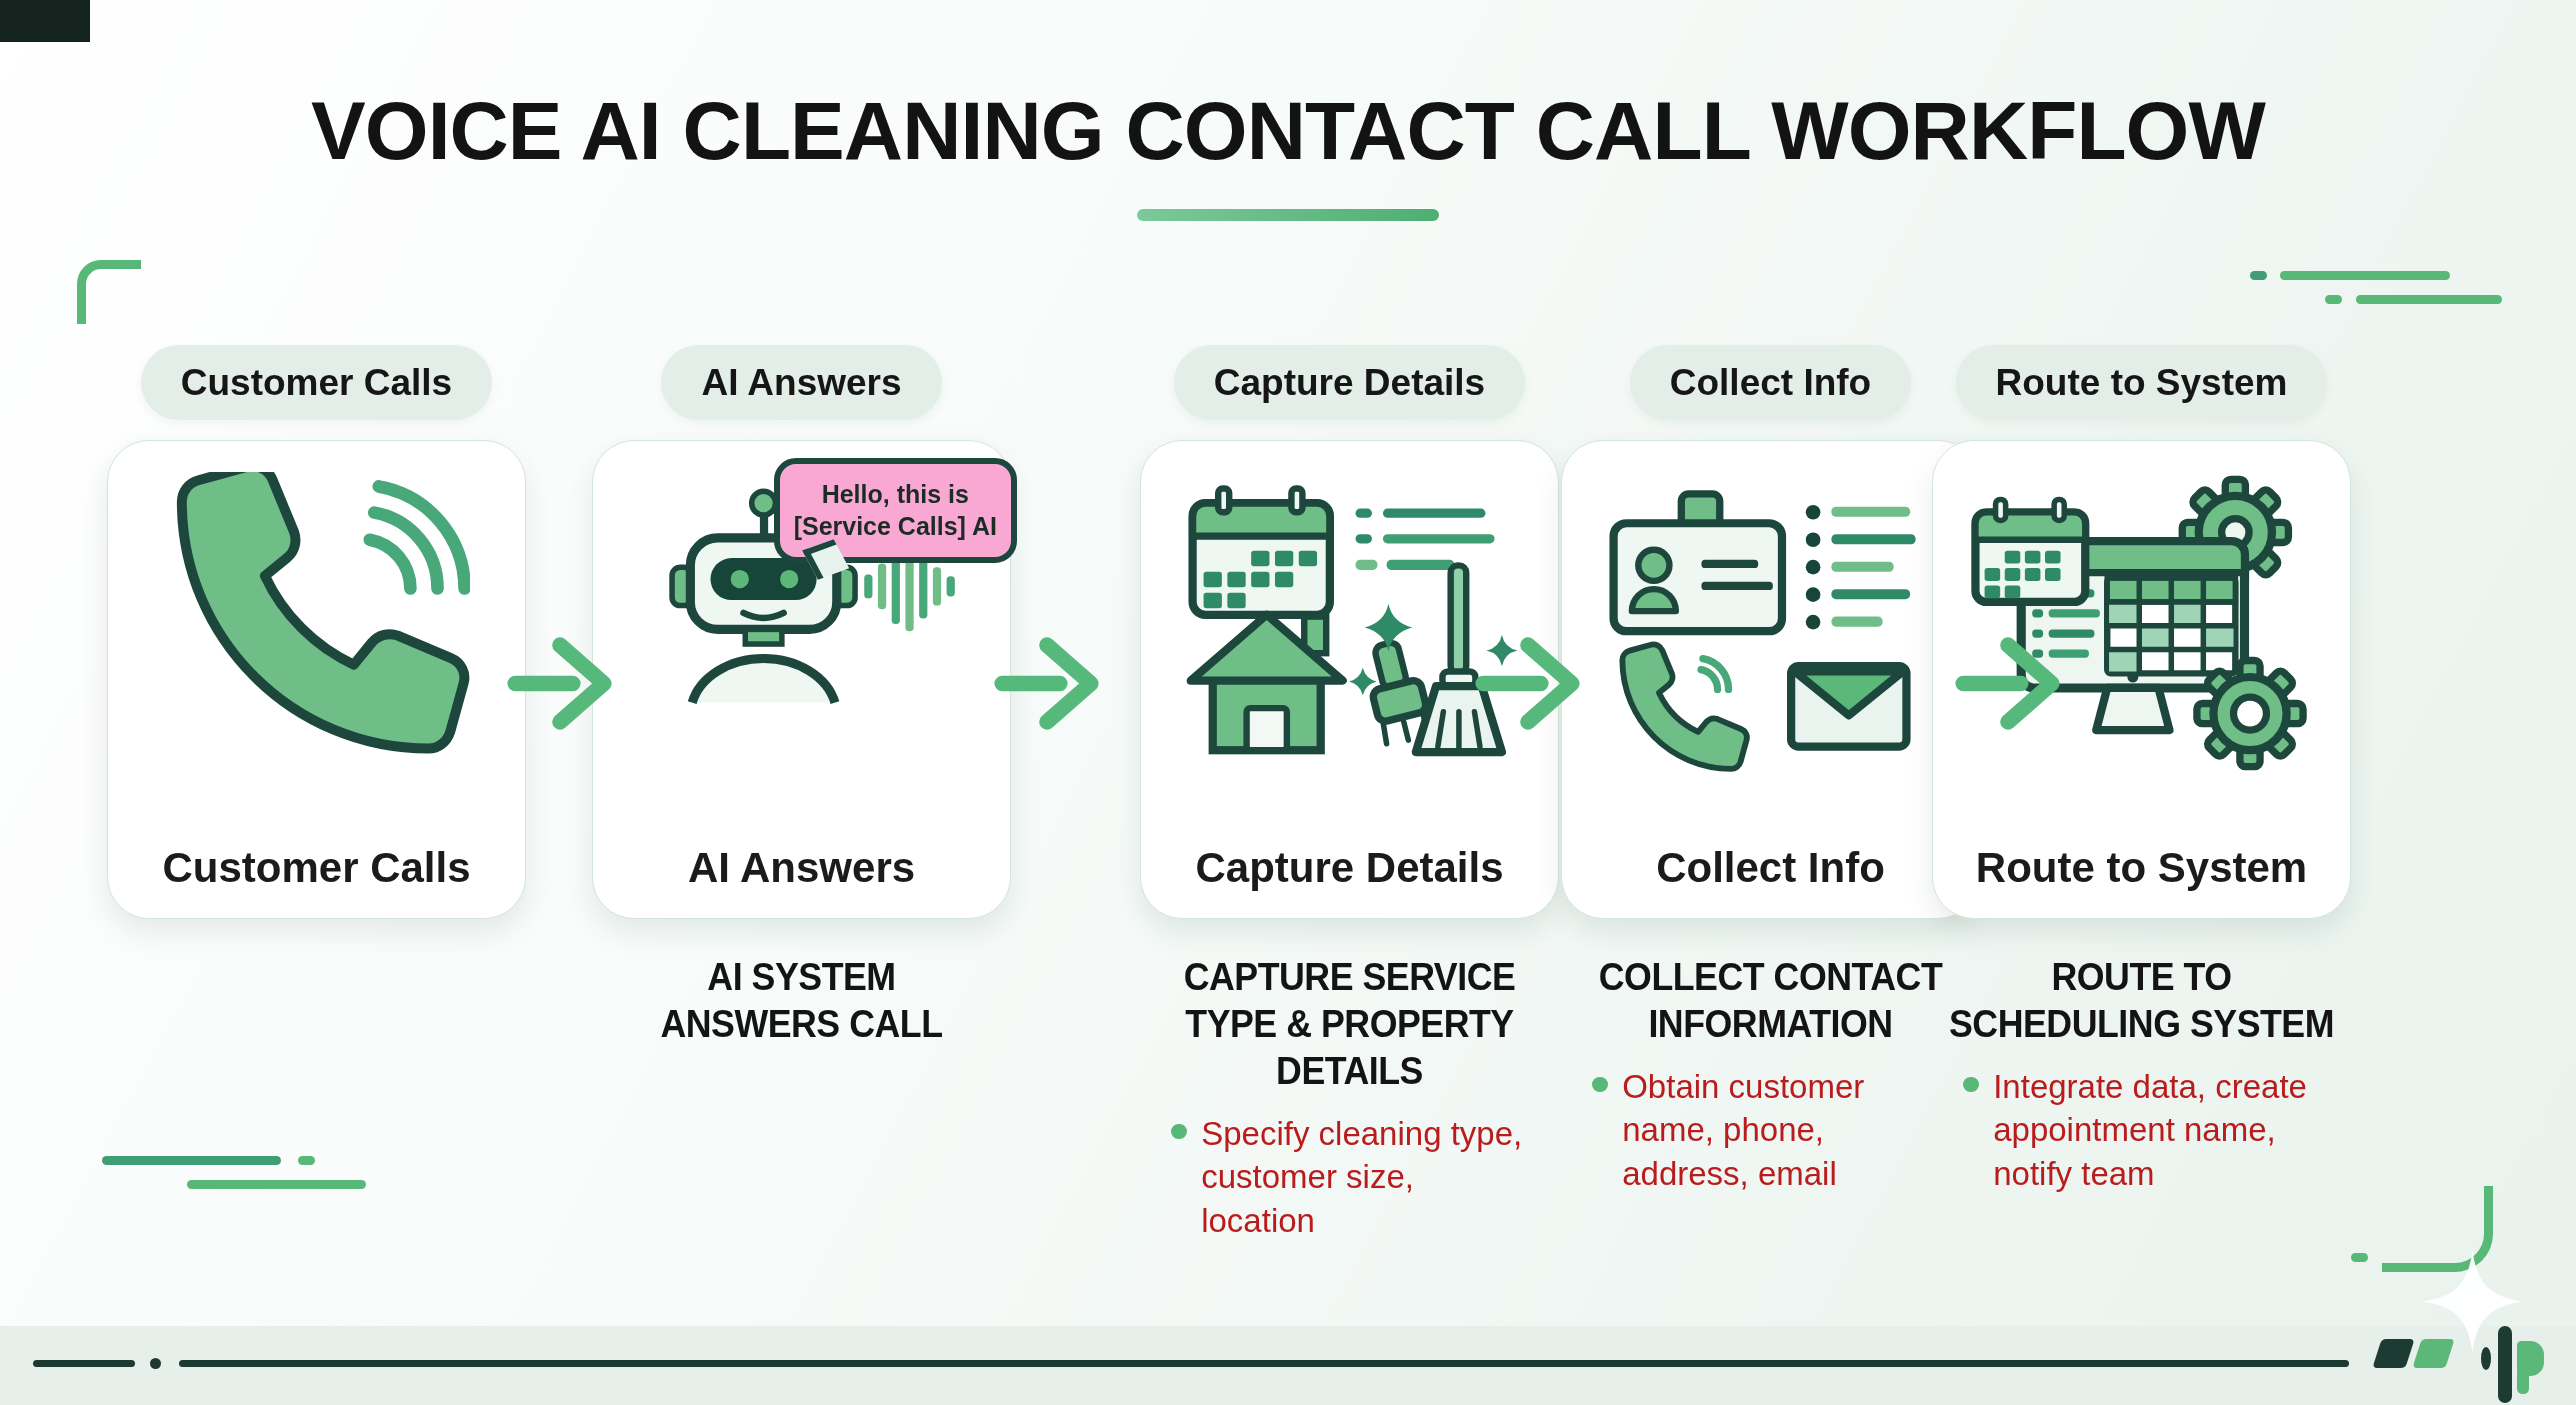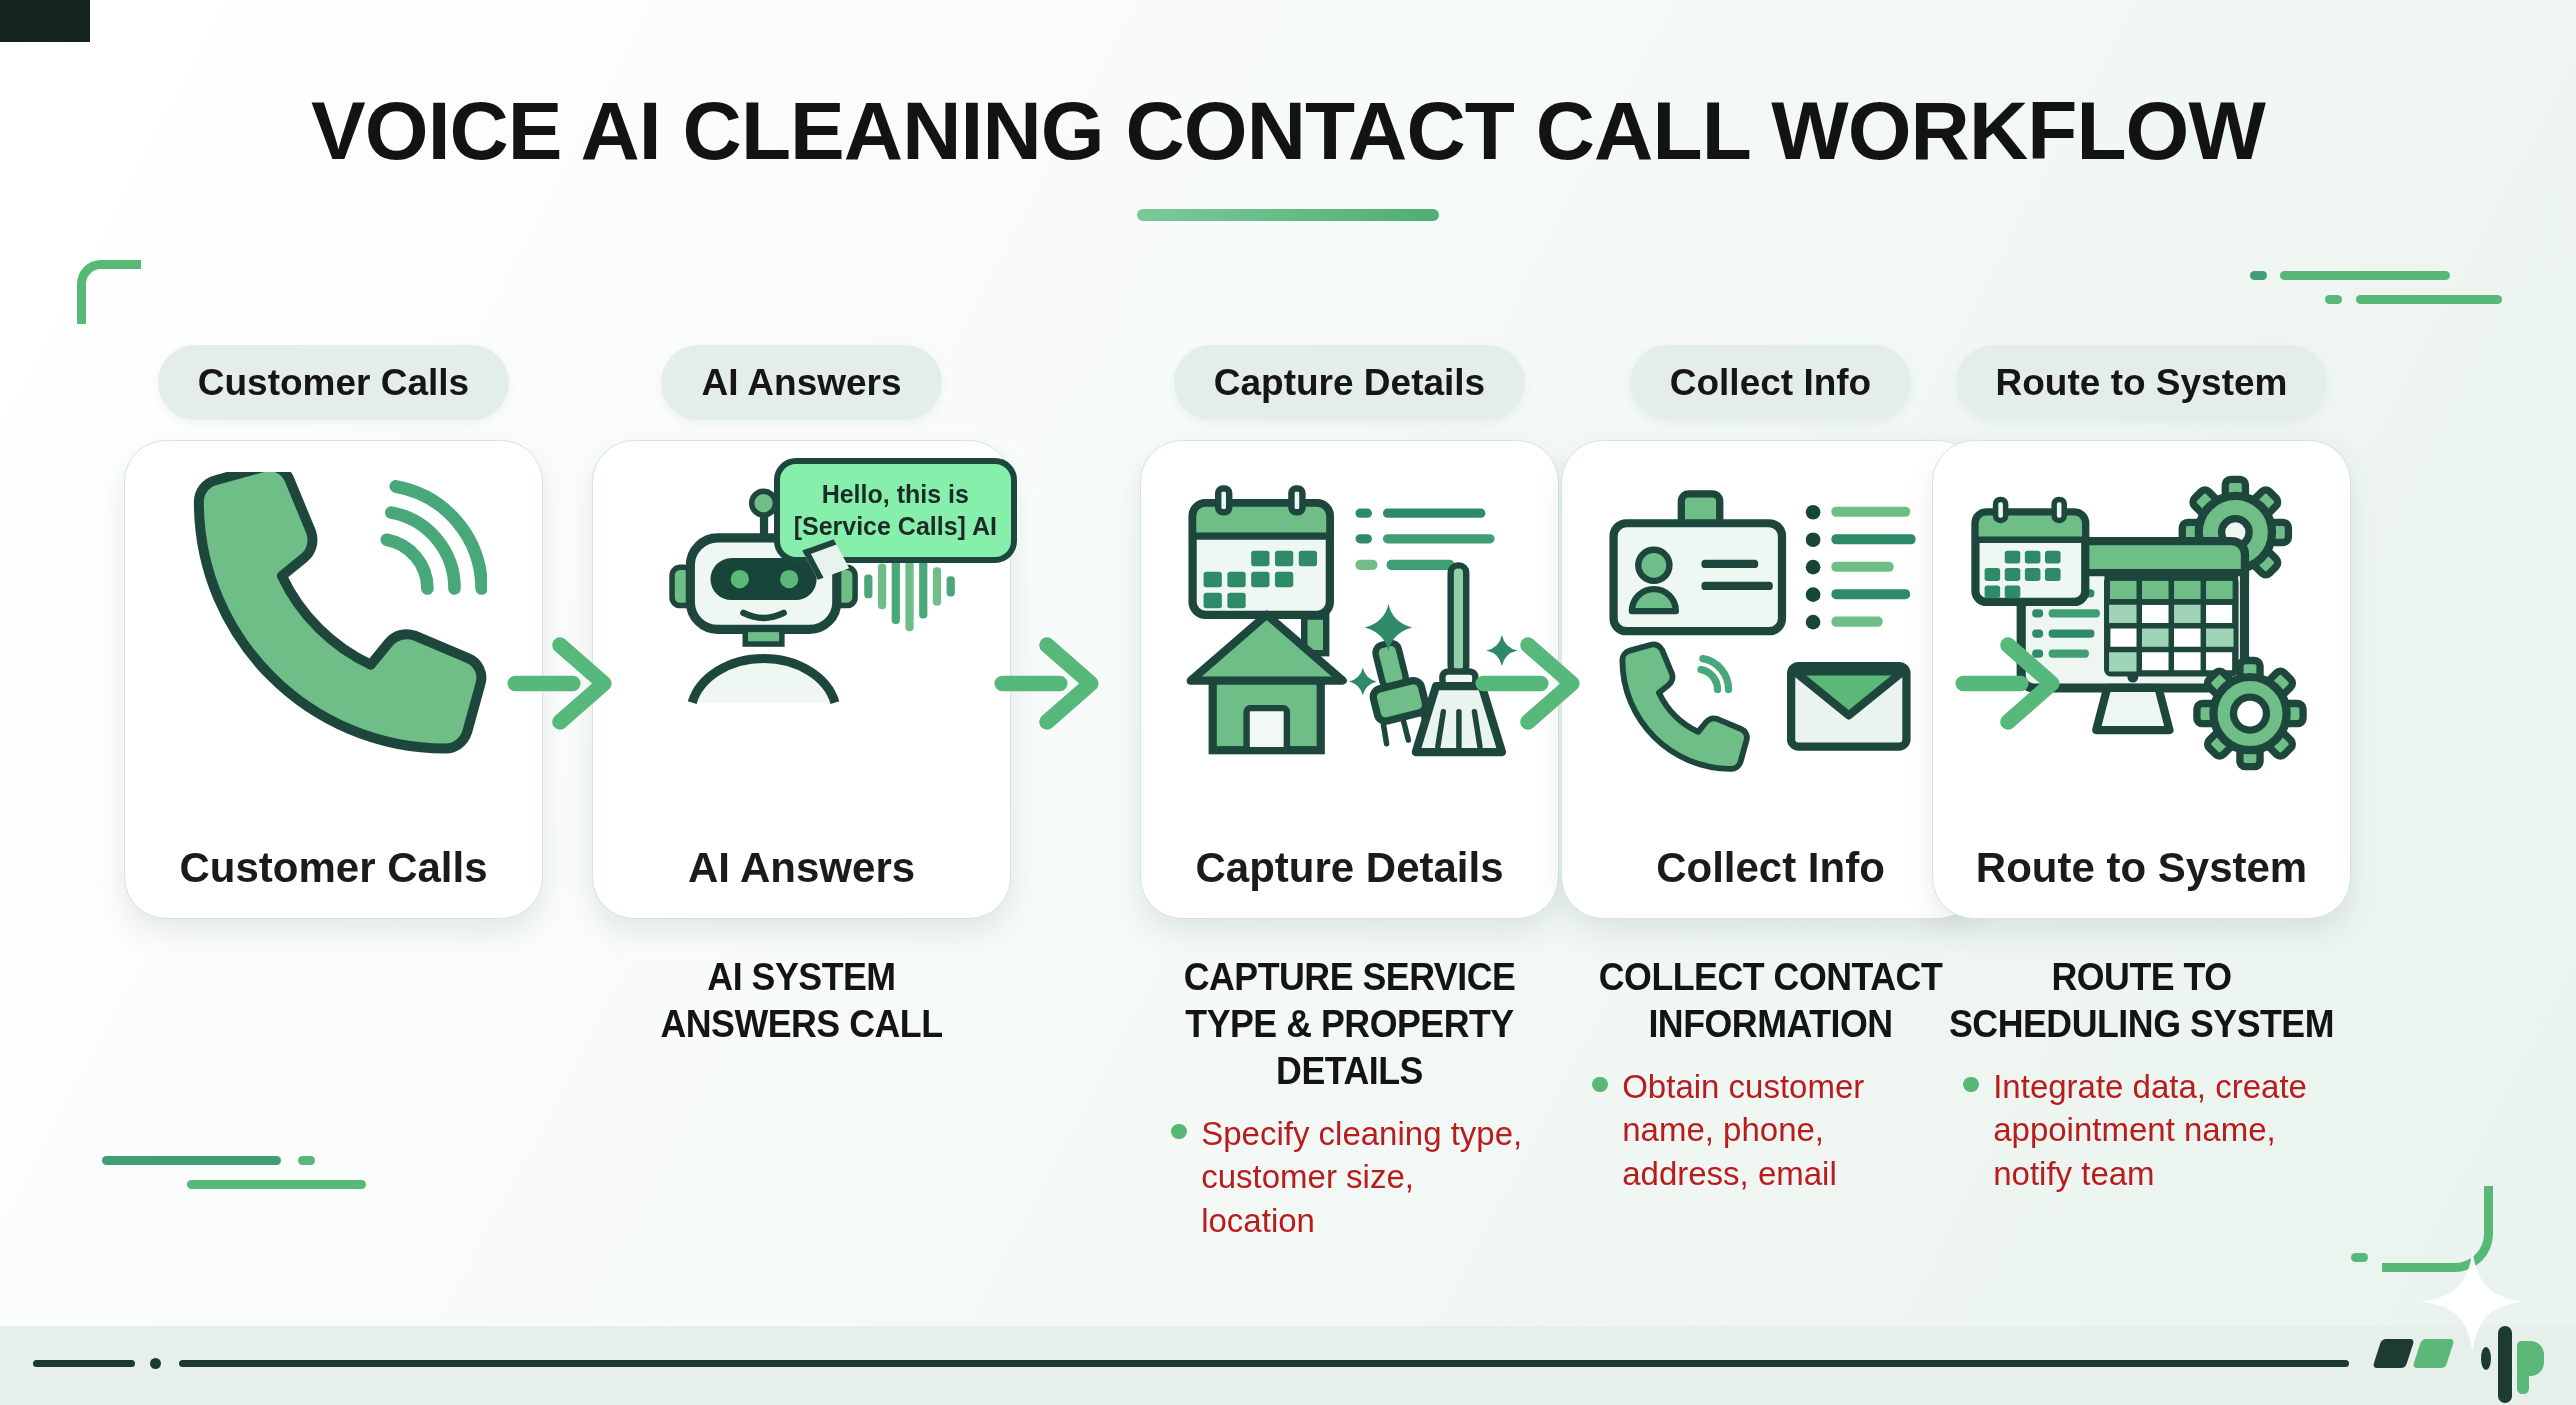--- a/index.html
+++ b/index.html
@@ -75,21 +75,21 @@
   .bullet-text{
     width:327px;font-size:33px;font-weight:500;color:#b91c1c;line-height:1.32;
   }
 
   
   .arrow{position:absolute;top:633px;}
 
   
   .bubble{
     position:absolute;left:181px;top:16.5px;width:216px;z-index:5;
-    background:#86efac;border:6.4px solid #1d473c;border-radius:22px;
+    background:#f9a8d4;border:6.4px solid #1d473c;border-radius:22px;
     padding:14.6px 7.3px;text-align:center;
     font-size:25px;font-weight:700;color:#1c2b26;line-height:1.28;
   }
   .bubble-tail{
     position:absolute;left:29px;bottom:-20px;width:27.4px;height:27.4px;
     background:#e9f3ee;border-left:6.4px solid #1d473c;border-bottom:6.4px solid #1d473c;
     transform:rotate(62deg) skewX(-8deg);
   }
 
   
@@ -118,21 +118,21 @@
   <div class="deco line dark" style="left:2250px;top:271px;width:16.5px;"></div>
   <div class="deco line" style="left:2280px;top:271px;width:170px;"></div>
   <div class="deco line" style="left:2325px;top:295px;width:16.5px;"></div>
   <div class="deco line" style="left:2356px;top:295px;width:146px;"></div>
   <div class="deco line dark" style="left:102px;top:1156px;width:179px;"></div>
   <div class="deco line" style="left:298px;top:1156px;width:16.5px;"></div>
   <div class="deco line" style="left:187px;top:1180px;width:179px;"></div>
   <div class="bracket-br"></div>
   <div class="deco line" style="left:2351px;top:1253px;width:16.5px;"></div>
 
-  <div class="col" style="left:107px;margin-left:17px;">
+  <div class="col" style="left:107px;">
     <div class="pill-wrap">
         <div class="pill">
           <span>Customer Calls</span>
         </div>
       </div>
     <div class="card">
       <svg width="307" height="307" viewBox="0 0 340 340">
         <path d="M123 22c-5-12-19-19-31-15L34 23C22 26 14 37 14 49 14 213 147 346 311 346c12 0 22-8 26-20l16-58c4-13-3-26-15-31l-64-27c-11-4-23-1-31 8l-22 27c-47-22-85-60-107-107l27-22c9-7 12-20 8-31L123 22z" transform="translate(8,-12) scale(0.92)" fill="#6fbe87" stroke="#1d473c" stroke-width="12" stroke-linejoin="round"></path>
         <g fill="none" stroke="#48a879" stroke-width="14" stroke-linecap="round">
           <path d="M229 75 A55 55 0 0 1 274 129"></path>

